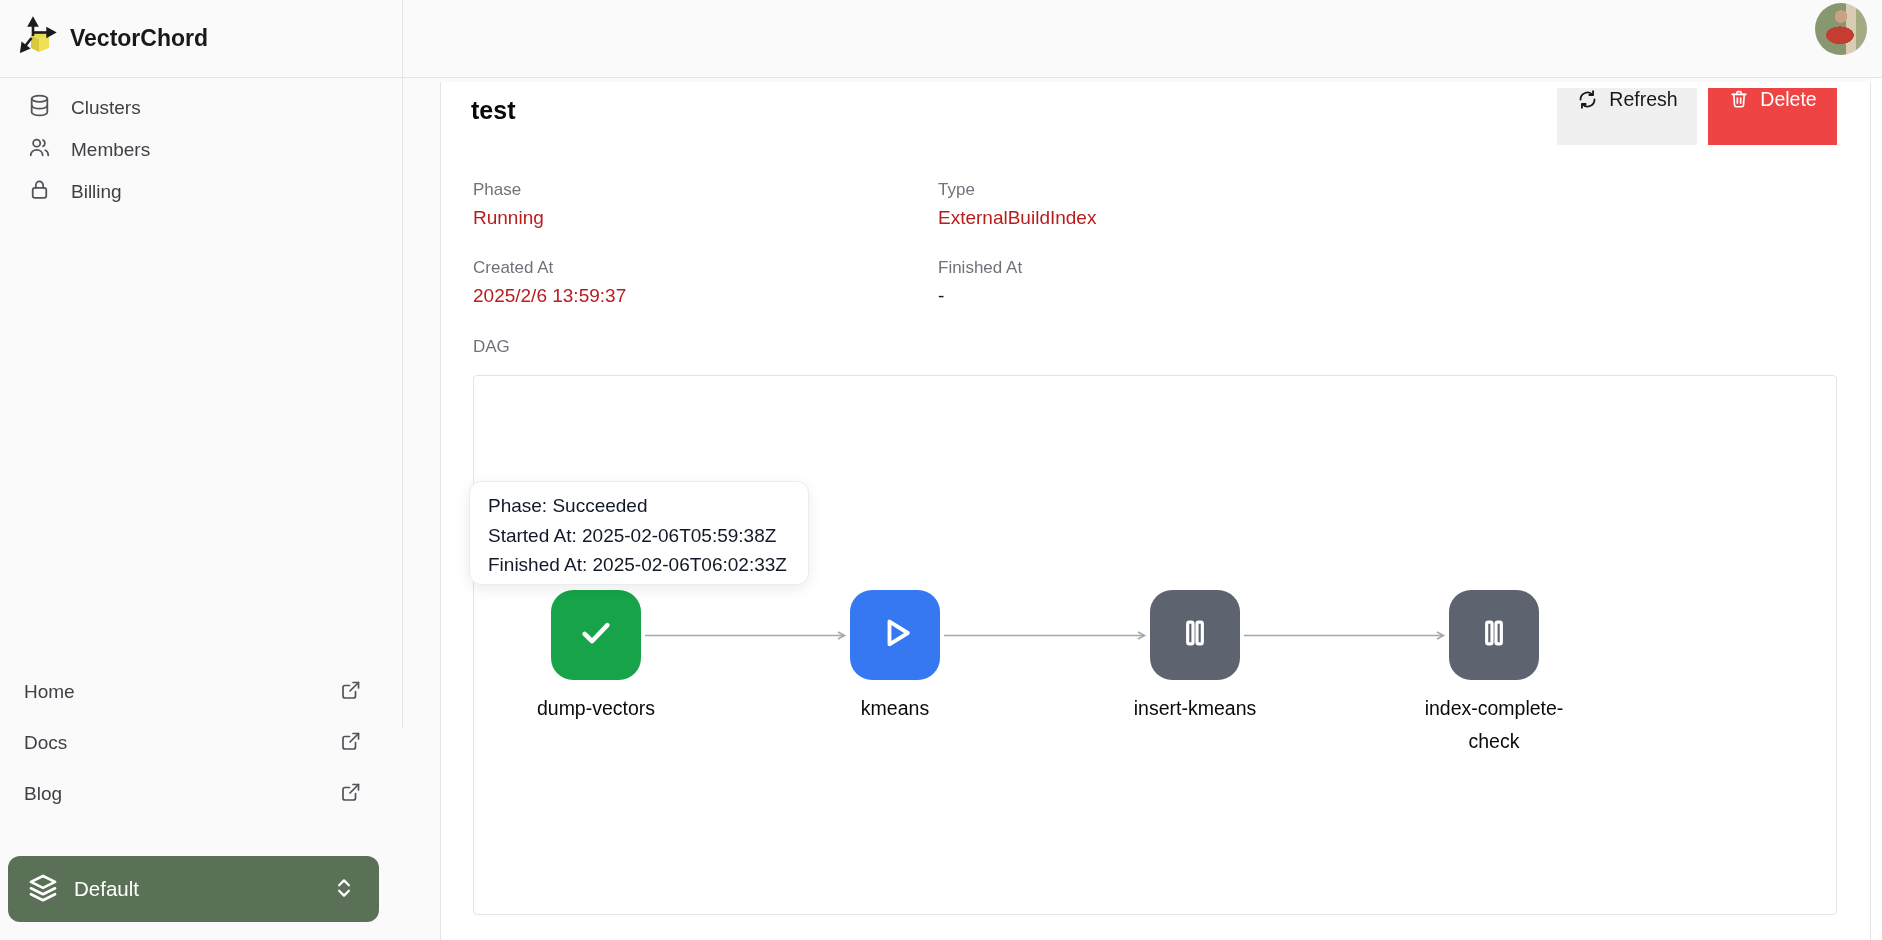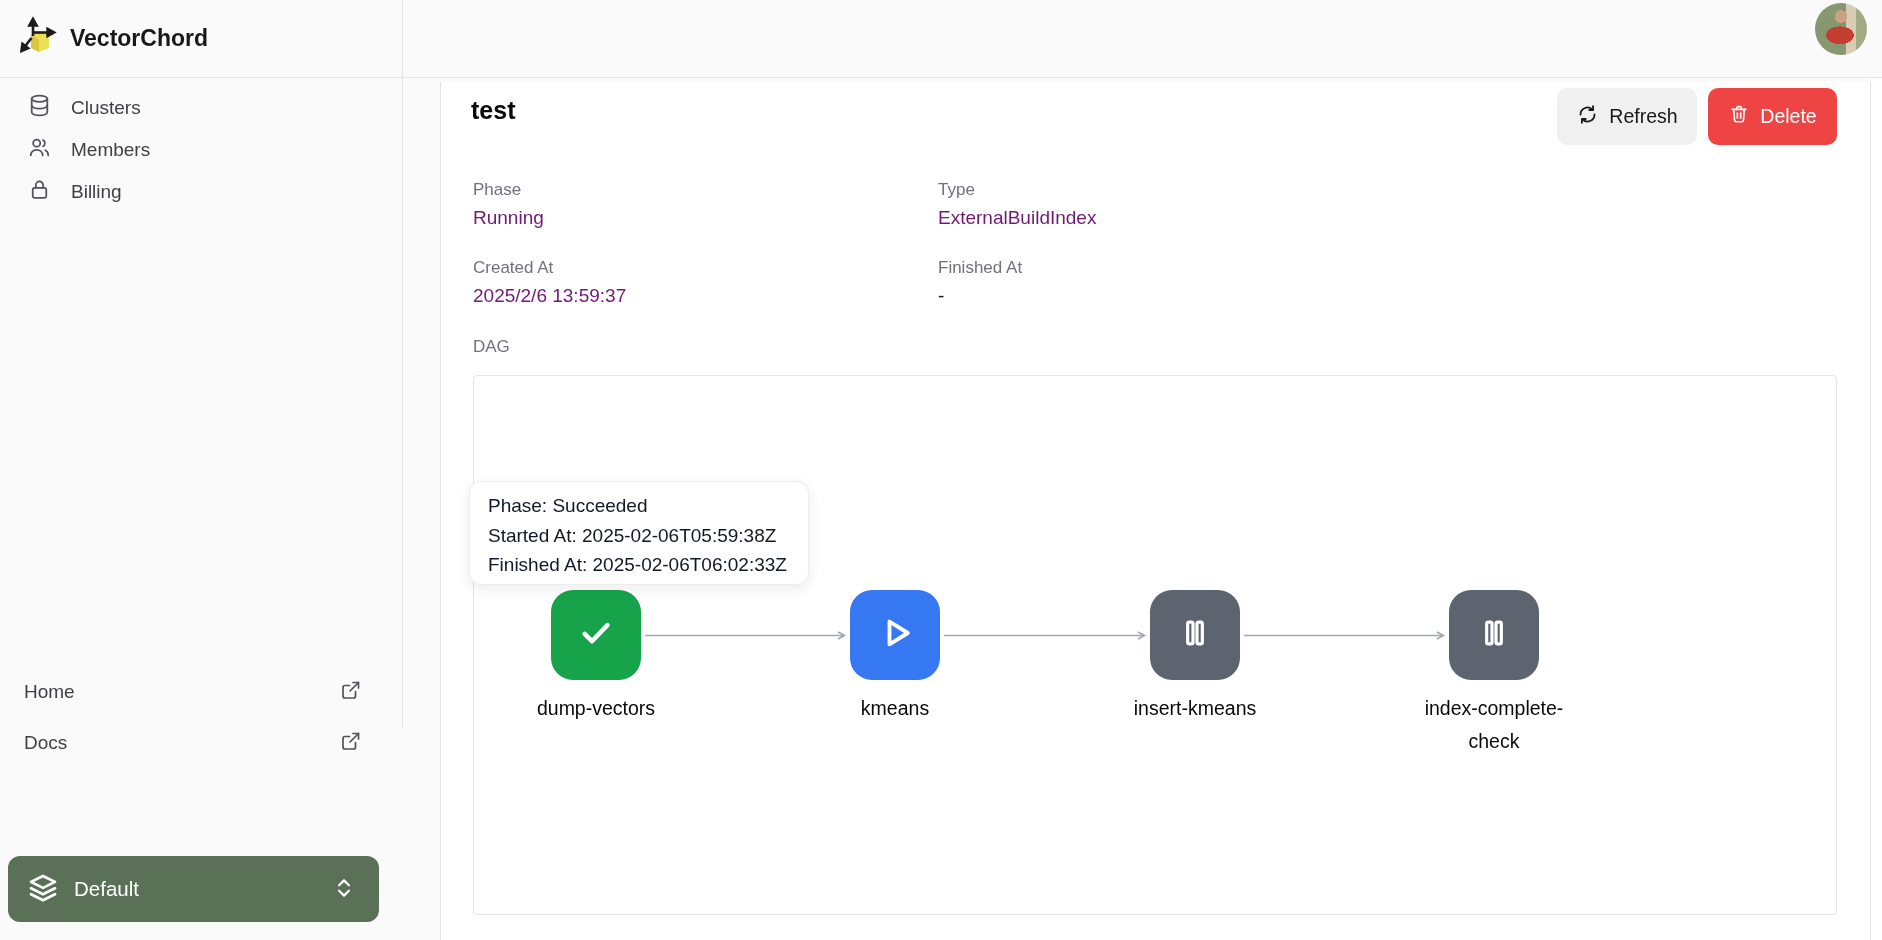--- a/index.html
+++ b/index.html
@@ -37,28 +37,28 @@
   .proj-label { margin-left:14px; font-size:20.5px; font-weight:500; color:#fff;
                 font-family:"Liberation Sans","DejaVu Sans",sans-serif; }
   .proj-btn .spacer { flex:1; }
 
   
   .panel { position:absolute; left:440px; top:82px; width:1431px; height:862px; background:#fff;
            border-left:1px solid #e4e4e7; border-right:1px solid #e4e4e7; z-index:1; }
   .scroll-strip { position:absolute; left:1871px; top:78px; width:11px; height:862px; background:#fff; }
 
   .page-title { position:absolute; left:30px; top:14px; font-size:25px; font-weight:700; color:#09090b; }
-  .btn { position:absolute; top:6px; height:57px; border:none; border-radius:10px; display:flex;
-         align-items:center; justify-content:center; gap:10px; font-size:19.5px; font-weight:500;
+  .btn { position:absolute; top:6px; height:57px; border:none; border-radius:0; display:flex;
+         justify-content:center; gap:10px; font-size:19.5px; font-weight:500;
          font-family:"Liberation Sans","DejaVu Sans",sans-serif; cursor:pointer; }
   .btn-refresh { left:1116px; width:140px; background:#f0f0f0; color:#18181b; }
   .btn-delete { left:1267px; width:129px; background:#ef4444; color:#fff; }
 
   .field-label { position:absolute; font-size:17px; color:#71717a; }
-  .field-value { position:absolute; font-size:19px; color:#701a75; }
+  .field-value { position:absolute; font-size:19px; color:#b91c1c; }
   .field-value.plain { color:#18181b; }
   .col1 { left:32px; } .col2 { left:497px; }
   .row1-label { top:98px;text-align:right; } .row1-value { top:125px; }
   .row2-label { top:176px; } .row2-value { top:203px; }
   .dag-label { top:255px; }
 
   .dag-box { position:absolute; left:32px; top:293px; width:1364px; height:540px;
              border:1px solid #e4e4e7; border-radius:4px; background:#fff; }
 
   .tooltip { position:absolute; left:28px; top:399px; width:340px; height:104px; background:#fff;
@@ -148,20 +148,30 @@
       <div class="link-row">
         <span>Docs</span>
         <span>
           <svg width="24" height="24" viewBox="0 0 24 24" fill="none" stroke="#52525b" stroke-width="1.7" stroke-linecap="round" stroke-linejoin="round">
             <path d="M16.5 13.5V18a2 2 0 0 1-2 2H6a2 2 0 0 1-2-2V9.5a2 2 0 0 1 2-2h4.5"></path>
             <path d="M14 4.5h5.5V10"></path>
               <path d="M19.5 4.5 11 13"></path>
           </svg>
         </span>
       </div>
+      <div class="link-row">
+        <span>Blog</span>
+        <span>
+          <svg width="24" height="24" viewBox="0 0 24 24" fill="none" stroke="#52525b" stroke-width="1.7" stroke-linecap="round" stroke-linejoin="round">
+            <path d="M16.5 13.5V18a2 2 0 0 1-2 2H6a2 2 0 0 1-2-2V9.5a2 2 0 0 1 2-2h4.5"></path>
+            <path d="M14 4.5h5.5V10"></path>
+              <path d="M19.5 4.5 11 13"></path>
+          </svg>
+        </span>
+      </div>
     </div>
 
     <button class="proj-btn">
       <span>
         <svg width="34" height="34" viewBox="0 0 24 24" fill="none" stroke="#fff" stroke-width="1.9" stroke-linecap="round" stroke-linejoin="round">
           <path d="m12 3.5 8.5 4.2L12 11.9 3.5 7.7z"></path>
           <path d="m3.5 12.2 8.5 4.2 8.5-4.2"></path>
           <path d="m3.5 16.4 8.5 4.2 8.5-4.2"></path>
         </svg>
       </span>

